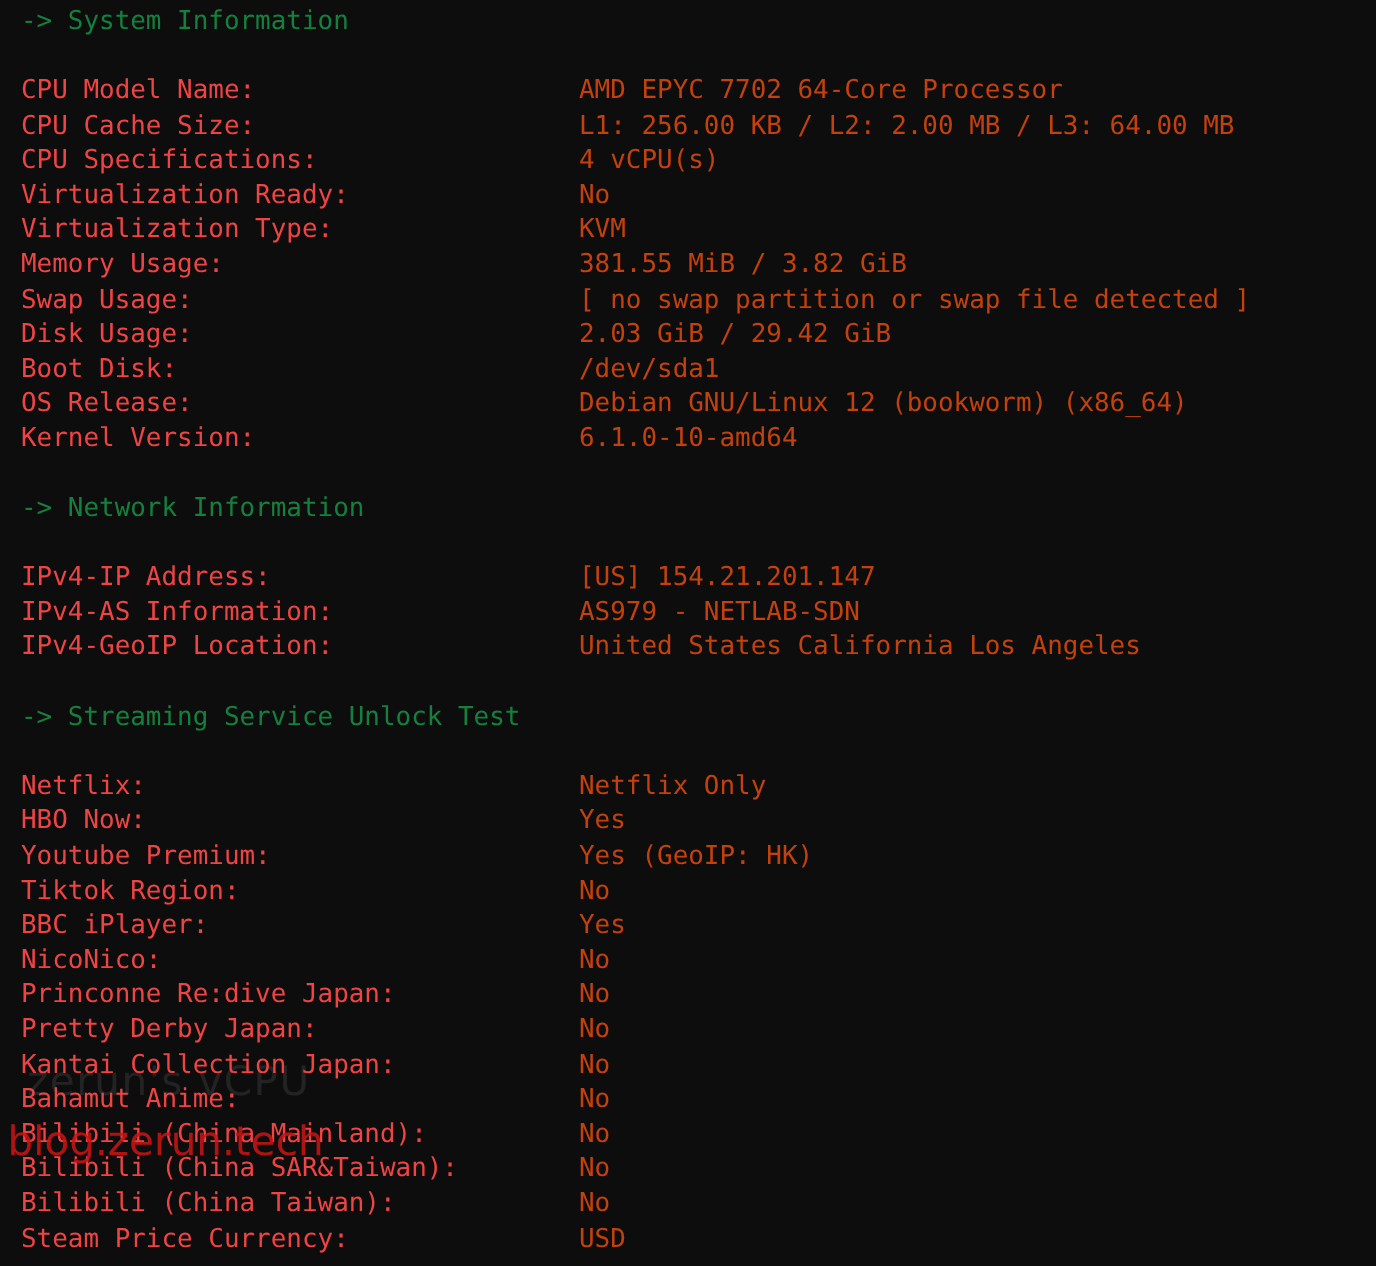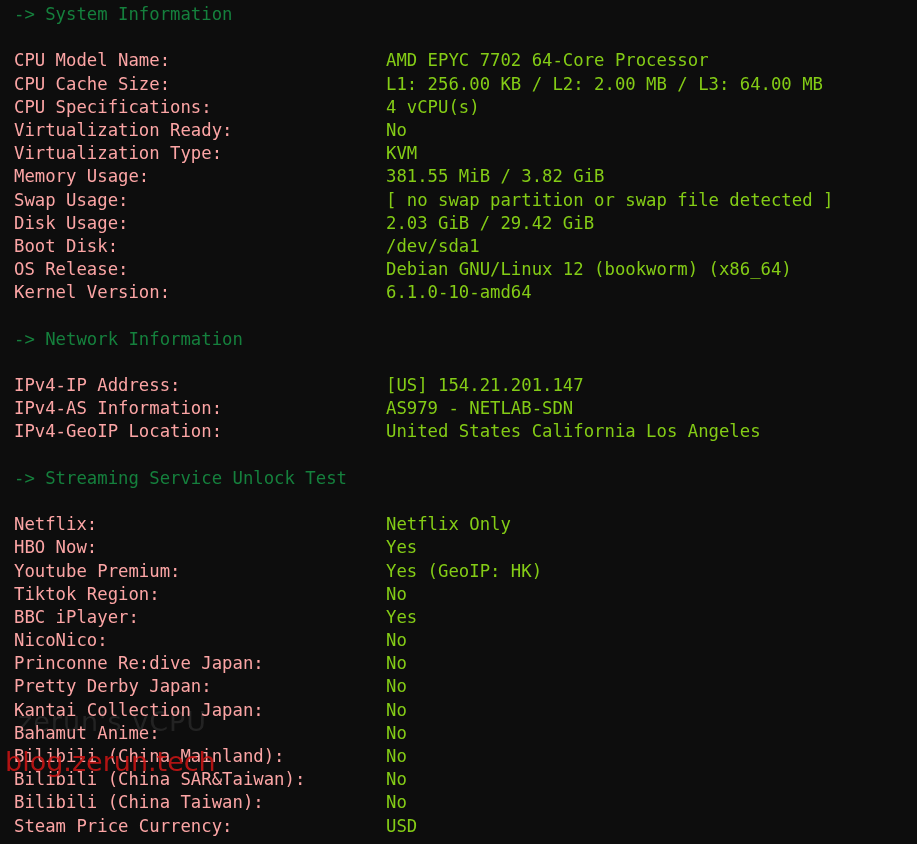--- a/index.html
+++ b/index.html
@@ -42,27 +42,27 @@
     color: #15803d;
   }
   .row {
     display: block;
     height: 23.2px;
     white-space: pre;
   }
   .label {
     display: inline-block;
     width: 372px;
-    color: #fca5a5;
+    color: #ef4444;
     white-space: pre;
     vertical-align: top;
   }
   .value {
     display: inline-block;
-    color: #84cc16;
+    color: #c2410c;
     white-space: pre;
     vertical-align: top;
   }
   
   .watermark-grey {
     position: absolute;
     left: 18px;
     top: 706px;
     font-family: "DejaVu Sans", "Liberation Sans", sans-serif;
     font-size: 27px;

